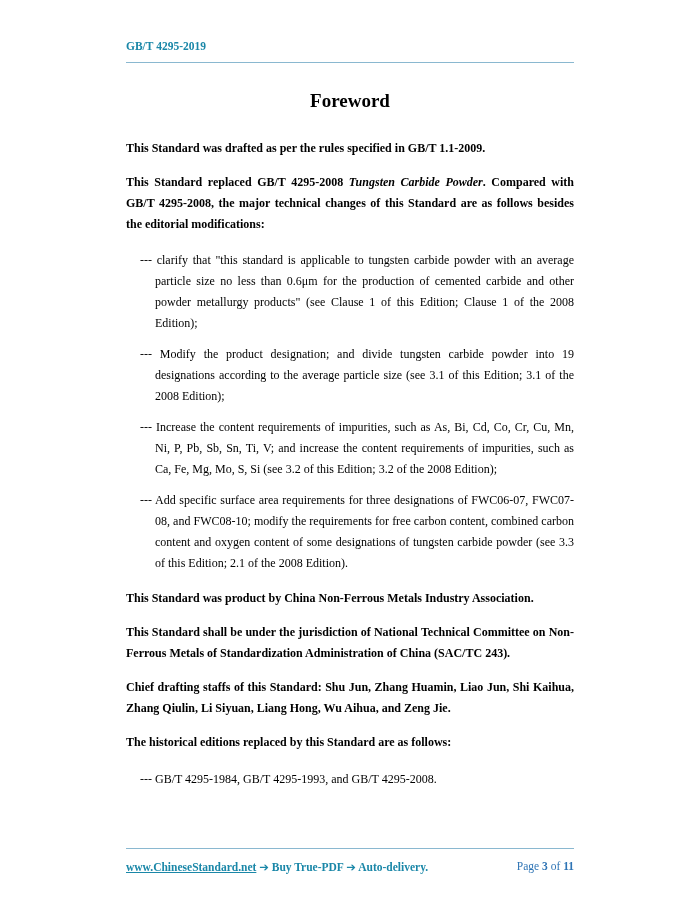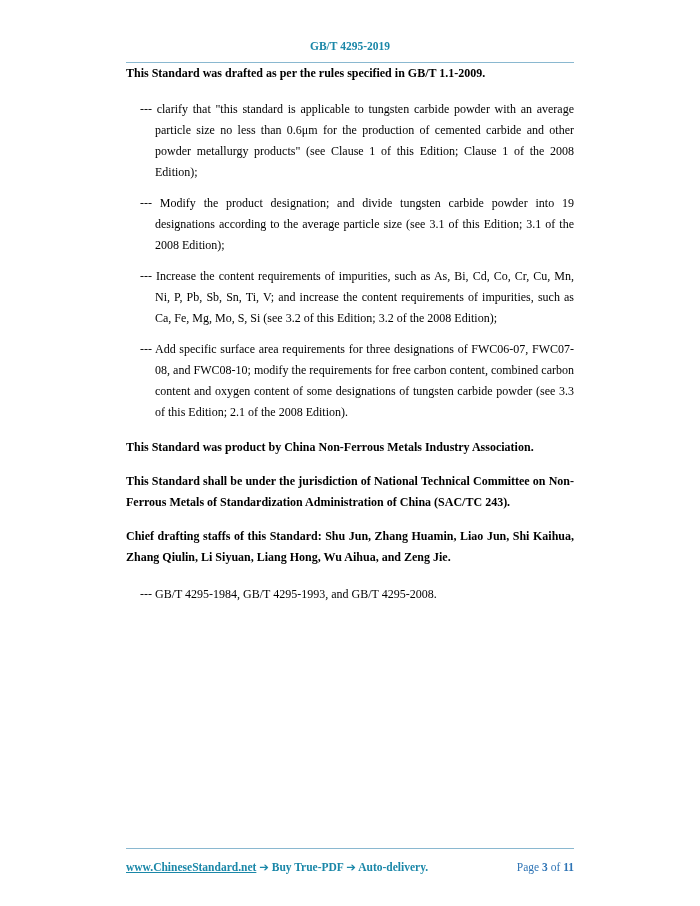--- a/index.html
+++ b/index.html
@@ -8,21 +8,20 @@
     width: 700px; height: 906px;
     background: #ffffff;
     position: relative;
     margin: 0 auto;
     font-family: "Liberation Serif", "DejaVu Serif", serif;
     color: #000000;
     overflow: hidden;
   }
   .inner { position: absolute; left: 126px; right: 126px; top: 40px; }
   .header-text {
-    text-align: center;
     color: var(--accent-teal, #1a87a8);
     font-weight: bold;
     font-size: 11.5px;
     padding-bottom: 10px;
     border-bottom: 1px solid var(--rule-blue, #8ab8d0);
   }
   h1.doc-title {
     text-align: center;
     font-size: 19px;
     font-weight: bold;
@@ -43,55 +42,58 @@
     padding-left: 15px;
     text-indent: -15px;
   }
   .list { margin: 15px 0 14px 0; }
   .hist-item { margin-top: 16px; margin-bottom: 0; }
   .footer { position: absolute; left: 126px; right: 126px; bottom: 32px; }
   .footer-rule { border-top: 1px solid var(--rule-blue, #8ab8d0); margin-bottom: 11px; }
   .footer-row {
     display: flex;
     justify-content: space-between;
-    align-items: center;
+    align-items: flex-start;
     font-size: 11.5px;
   }
   .footer-left { color: var(--accent-teal, #1a87a8); font-weight: bold; }
   .footer-left .site { text-decoration: underline; cursor: pointer; }
   .arrow { font-family: "DejaVu Sans", sans-serif; font-weight: normal; }
   .footer-right { color: var(--page-blue, #2e74b5); }
   .footer-right .num { font-weight: bold; }
 </style>
 </head>
 <body>
 
 <div class="page">
   <div class="inner">
 
     <div class="header-text">GB/T 4295-2019</div>
 
+    <h1 class="doc-title">Foreword</h1>
 
     <p class="para">This Standard was drafted as per the rules specified in GB/T 1.1-2009.</p>
 
+    <p class="para"><span>This Standard replaced GB/T 4295-2008 </span><i>Tungsten Carbide Powder</i><span>. Compared with GB/T 4295-2008, the major technical changes of this Standard are as follows besides the editorial modifications:</span></p>
 
     <div class="list">
       <p class="item">--- clarify that "this standard is applicable to tungsten carbide powder with an average particle size no less than 0.6μm for the production of cemented carbide and other powder metallurgy products" (see Clause 1 of this Edition; Clause 1 of the 2008 Edition);</p>
       <p class="item">--- Modify the product designation; and divide tungsten carbide powder into 19 designations according to the average particle size (see 3.1 of this Edition; 3.1 of the 2008 Edition);</p>
       <p class="item">--- Increase the content requirements of impurities, such as As, Bi, Cd, Co, Cr, Cu, Mn, Ni, P, Pb, Sb, Sn, Ti, V; and increase the content requirements of impurities, such as Ca, Fe, Mg, Mo, S, Si (see 3.2 of this Edition; 3.2 of the 2008 Edition);</p>
       <p class="item">--- Add specific surface area requirements for three designations of FWC06-07, FWC07-08, and FWC08-10; modify the requirements for free carbon content, combined carbon content and oxygen content of some designations of tungsten carbide powder (see 3.3 of this Edition; 2.1 of the 2008 Edition).</p>
     </div>
 
     <p class="para">This Standard was product by China Non-Ferrous Metals Industry Association.</p>
 
     <p class="para">This Standard shall be under the jurisdiction of National Technical Committee on Non-Ferrous Metals of Standardization Administration of China (SAC/TC 243).</p>
 
 
     <p class="para">Chief drafting staffs of this Standard: Shu Jun, Zhang Huamin, Liao Jun, Shi Kaihua, Zhang Qiulin, Li Siyuan, Liang Hong, Wu Aihua, and Zeng Jie.</p>
 
+    <p class="para">The historical editions replaced by this Standard are as follows:</p>
 
     <p class="item hist-item">--- GB/T 4295-1984, GB/T 4295-1993, and GB/T 4295-2008.</p>
 
   </div>
 
   <div class="footer">
     <div class="footer-rule"></div>
     <div class="footer-row">
       <div class="footer-left">
         <span class="site">www.ChineseStandard.net</span>

